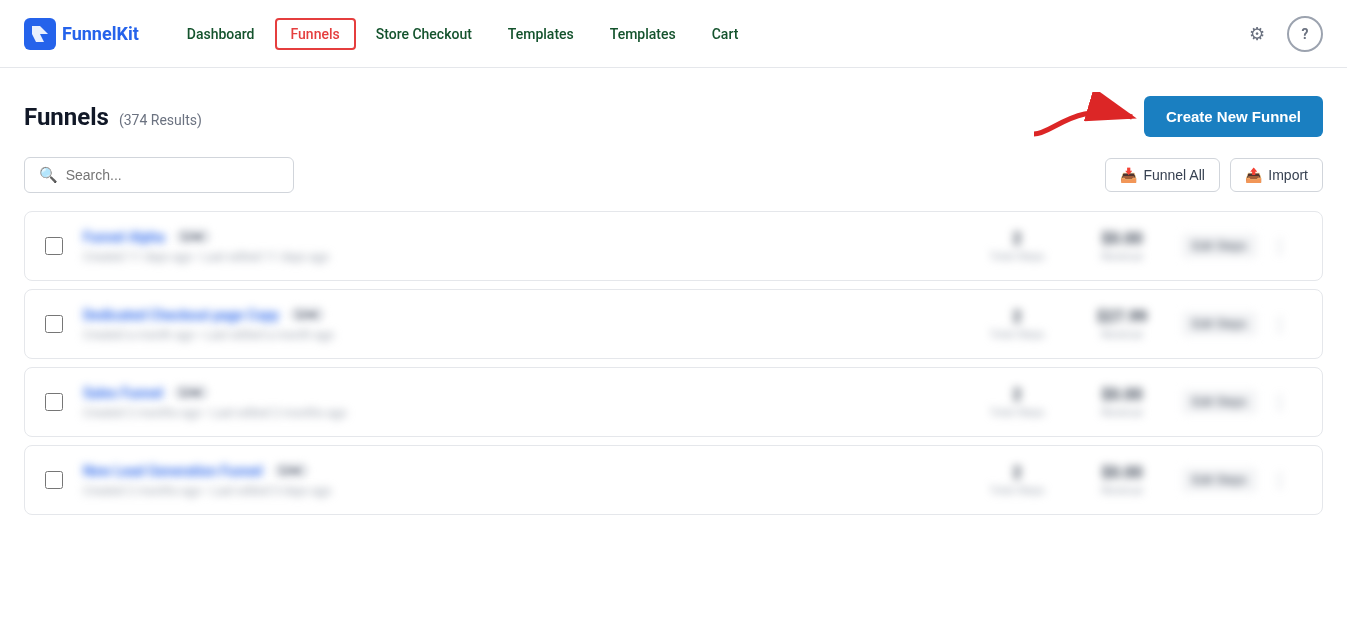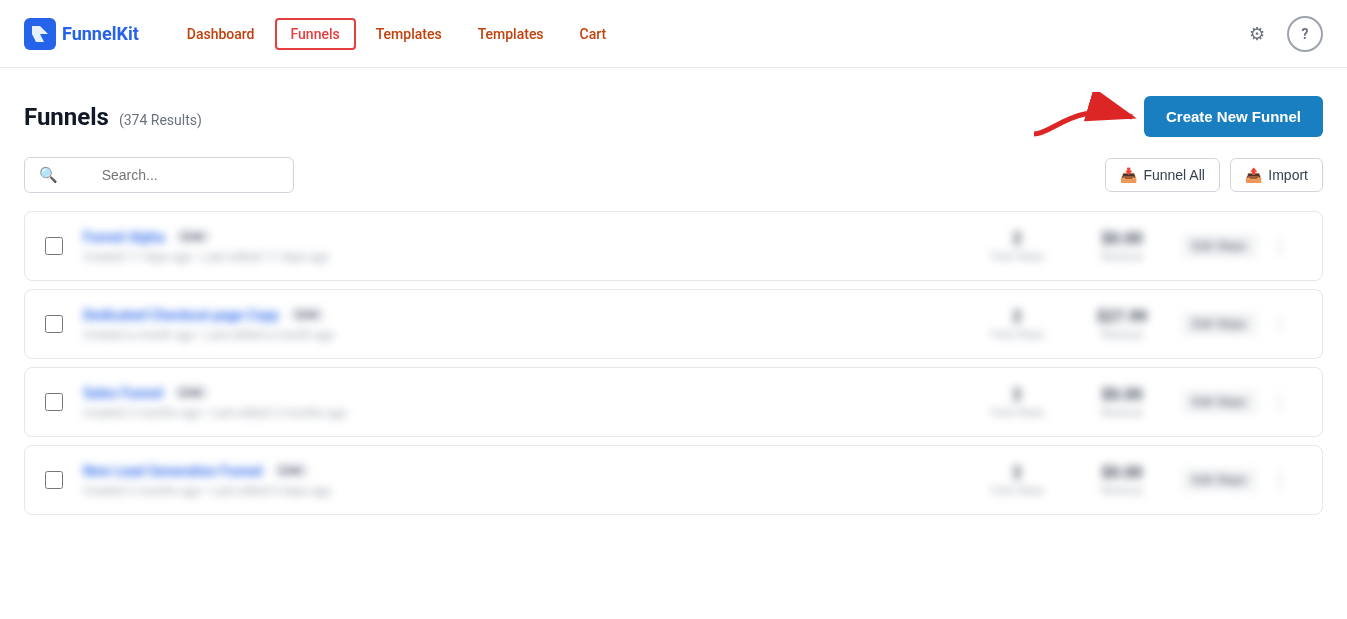--- a/index.html
+++ b/index.html
@@ -28,21 +28,21 @@
     .logo-text {
       font-size: 18px;
       font-weight: 700;
       color: #1a1a2e;
     }
     .logo-text span { color: #2563eb; }
     nav { display: flex; align-items: center; gap: 4px; flex: 1; }
     .nav-item {
       padding: 6px 14px;
       font-size: 14px;
-      color: #c2410c;
+      color: #14532d;
       cursor: pointer;
       border-radius: 4px;
       text-decoration: none;
       border: 2px solid transparent;
       font-weight: 500;
     }
     .nav-item.active {
       color: #e53e3e;
       border: 2px solid #e53e3e;
       border-radius: 4px;
@@ -130,21 +130,20 @@
       padding: 8px 14px;
       width: 270px;
       background: #fff;
     }
     .search-box input {
       border: none;
       outline: none;
       font-size: 14px;
       color: #374151;
       width: 100%;
-      margin-left: 36px;
     }
     .search-icon { color: #9ca3af; font-size: 15px; }
     .toolbar-right { display: flex; gap: 10px; }
     .tool-btn {
       display: flex;
       align-items: center;
       gap: 6px;
       border: 1px solid #d1d5db;
       background: #fff;
       border-radius: 6px;
@@ -257,20 +256,21 @@
       <path d="M8 8 L16 8 L24 16 L16 16 L20 24 L12 24 L8 16 Z" fill="white" opacity="0.9"></path>
     </svg>
     <span class="logo-text">
       <span>Funnel</span><span style="color:#2563eb">Kit</span>
     </span>
   </a>
 
   <nav>
     <a class="nav-item">Dashboard</a>
     <a class="nav-item active">Funnels</a>
+    <a class="nav-item">Store Checkout</a>
     <a class="nav-item">Templates</a>
     <a class="nav-item">Templates</a>
     <a class="nav-item">Cart</a>
   </nav>
 
   <div class="header-actions">
     <div class="icon-btn">⚙</div>
     <div class="icon-btn" style="border:2px solid #9ca3af; font-size:14px; font-weight:700;">?</div>
   </div>
 </header>

